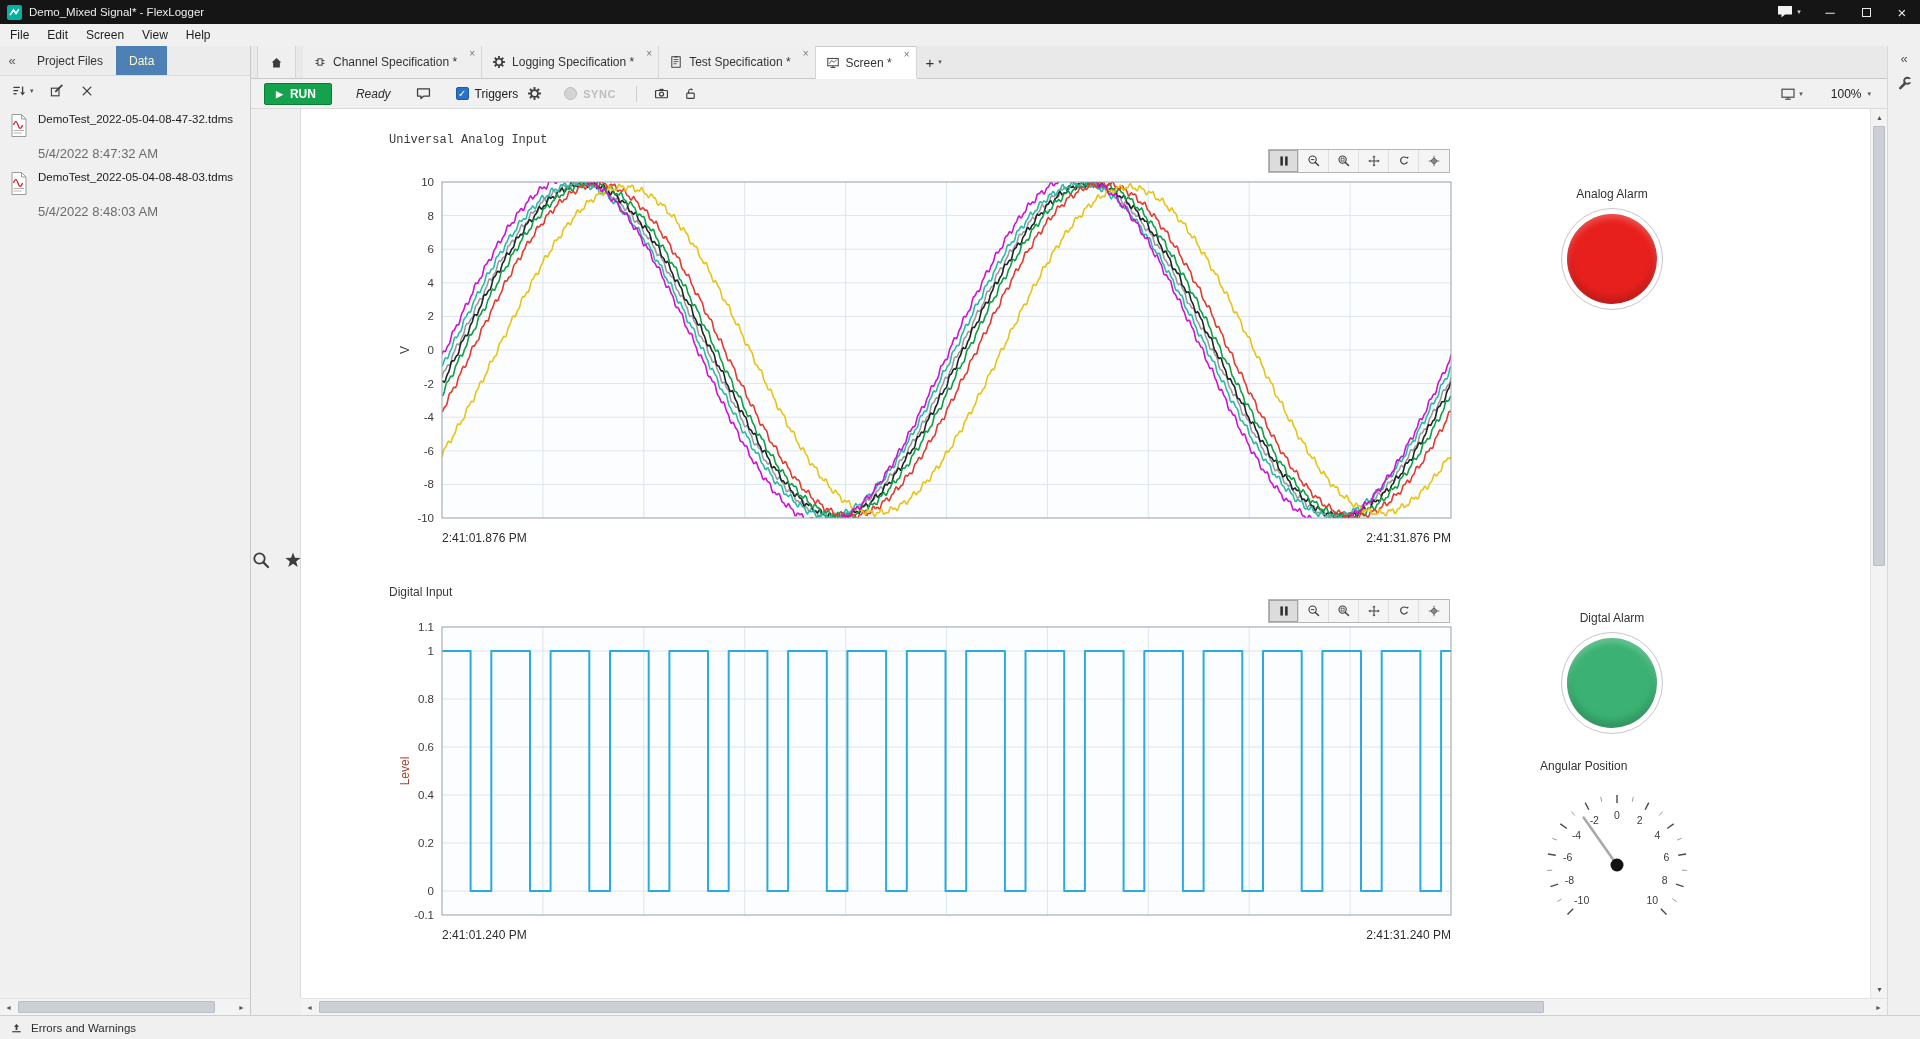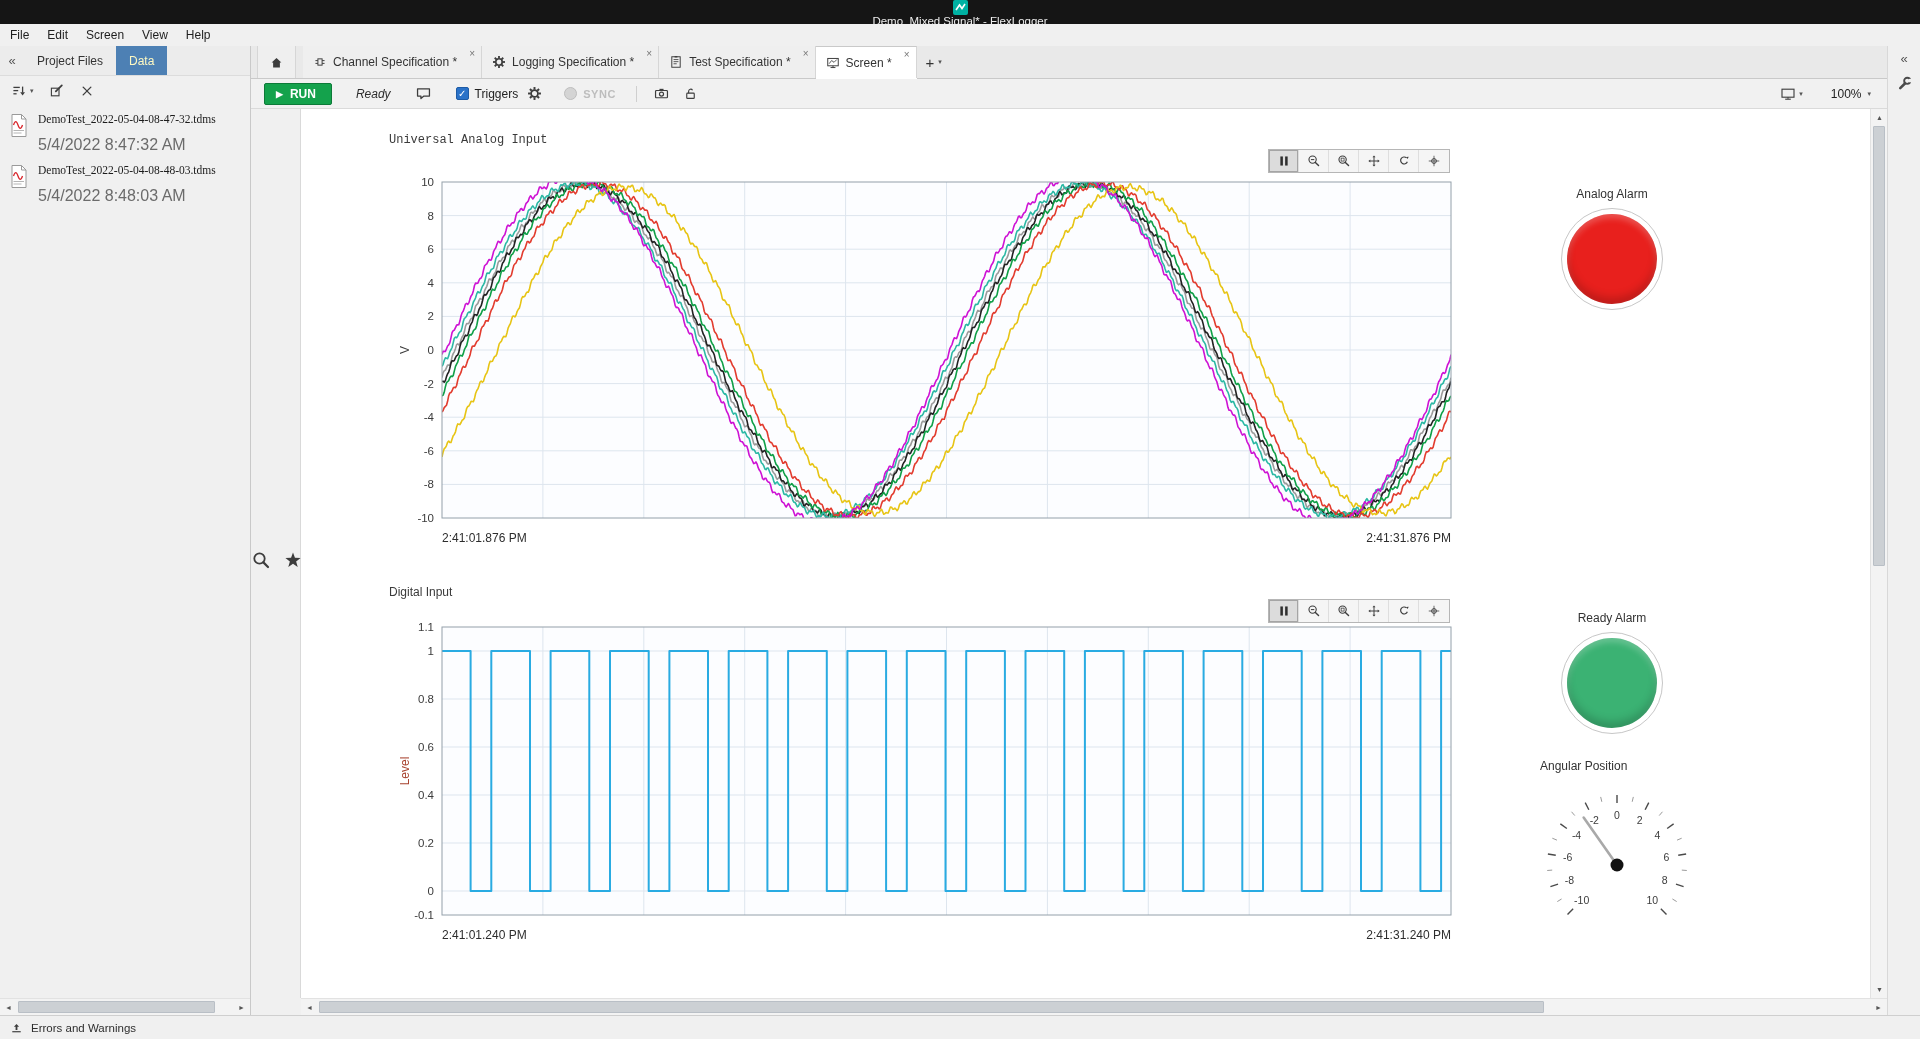--- a/index.html
+++ b/index.html
@@ -2,21 +2,21 @@
 <html><head>
 <meta charset="utf-8">
 <style>
 *{margin:0;padding:0;box-sizing:border-box;user-select:none;}
 html,body{width:1920px;height:1039px;overflow:hidden;}
 body{font-family:"Liberation Sans",sans-serif;font-size:12px;color:#222;background:#f0f0f0;position:relative;}
 svg{display:block;}
 svg text{font-family:"Liberation Sans",sans-serif;}
 
 
-.titlebar{position:absolute;left:0;top:0;width:1920px;height:24px;background:#151515;display:flex;align-items:center;flex-direction:column;}
+.titlebar{position:absolute;left:0;top:0;width:1920px;height:24px;background:#151515;display:flex;align-items:center;}
 .app-icon{margin:0 7px 0 7px;display:flex;}
 .win-title{font-size:11.5px;color:#ededed;}
 .titlebar-right{margin-left:auto;display:flex;align-items:center;height:100%;}
 .tb-btn{width:36px;height:100%;display:flex;align-items:center;justify-content:center;color:#e9e9e9;font-size:13px;}
 .tb-btn.chat{width:46px;gap:4px;}
 .maxbox{width:9px;height:9px;border:1px solid #e9e9e9;display:inline-block;}
 .caret{font-size:7px;color:#cfcfcf;}
 
 
 .menubar{position:absolute;top:24px;left:0;width:1920px;height:22px;background:#f0f0f0;display:flex;align-items:center;padding-left:1px;}
@@ -25,22 +25,22 @@
 
 .sidebar{position:absolute;left:0;top:46px;width:251px;height:969px;background:#f0f0f0;border-right:1px solid #c9c9c9;}
 .sidebar-tabs{height:30px;display:flex;align-items:stretch;background:#ececec;border-bottom:1px solid #dcdcdc;}
 .collapse-btn{width:24px;display:flex;align-items:center;justify-content:center;color:#555;font-size:13px;}
 .side-tab{padding:0 13px;display:flex;align-items:center;color:#333;}
 .side-tab.active{background:#4d80b4;color:#fef9c3;}
 .sidebar-toolbar{height:29px;display:flex;align-items:center;gap:15px;padding-left:11px;}
 .st-icon{display:flex;align-items:center;gap:2px;}
 .file-list{position:absolute;top:62px;left:0;right:0;bottom:17px;overflow:hidden;}
 .file-row{display:flex;gap:9px;padding:5px 4px 5px 9px;align-items:flex-start;}
-.file-name{font-size:11.5px;color:#1b1b1b;white-space:nowrap;font-family:Liberation Serif, serif;}
-.file-date{font-size:16px;color:#6b6b6b;margin-top:11px;}
+.file-name{font-size:11.5px;color:#1b1b1b;white-space:nowrap;}
+.file-date{font-size:13px;color:#6b6b6b;margin-top:21px;}
 .sidebar-hscroll{position:absolute;left:0;right:0;bottom:0;}
 
 
 .maincol{position:absolute;left:251px;top:46px;width:1636px;height:969px;}
 .tabstrip{height:33px;display:flex;align-items:stretch;background:#e9e9e9;border-bottom:1px solid #c9c9c9;padding-left:6px;}
 .tab{display:flex;align-items:center;padding:0 24px 0 10px;border-right:1px solid #d6d6d6;position:relative;color:#333;background:#efefef;white-space:nowrap;}
 .tab.home{padding:0 11px;margin-right:7px;border-left:1px solid #d6d6d6;}
 .tab.active{background:#fff;box-shadow:0 1px 0 0 #fff;border-top:1px solid #c9c9c9;}
 .tab-label{margin-left:6px;}
 .tab-close{position:absolute;top:3px;right:6px;font-size:10px;color:#767676;line-height:1;}
@@ -633,21 +633,21 @@
         </div>
 
       <div class="alarm-widget" style="left:1251px;top:78px;">
         <div>Analog Alarm</div>
         <div class="alarm-ring">
             <div class="alarm-fill" id="fill-analog-alarm" style="background: rgb(232, 32, 29);"></div>
           </div>
       </div>
 
       <div class="alarm-widget" style="left:1251px;top:502px;">
-        <div>Ready Alarm</div>
+        <div>Digtal Alarm</div>
         <div class="alarm-ring">
             <div class="alarm-fill" id="fill-digital-alarm" style="background: rgb(59, 178, 115);"></div>
           </div>
       </div>
 
       <div class="gauge-widget" style="left:1226px;top:650px;">
         <div class="glabel">Angular Position</div>
         <div id="gauge-svg">
             <svg width="180" height="180">
               <line x1="40.502525316941664" y1="141.49747468305833" x2="46.15937956643404" y2="135.84062043356596" stroke="#4a4a4a" stroke-width="1.4"></line>

